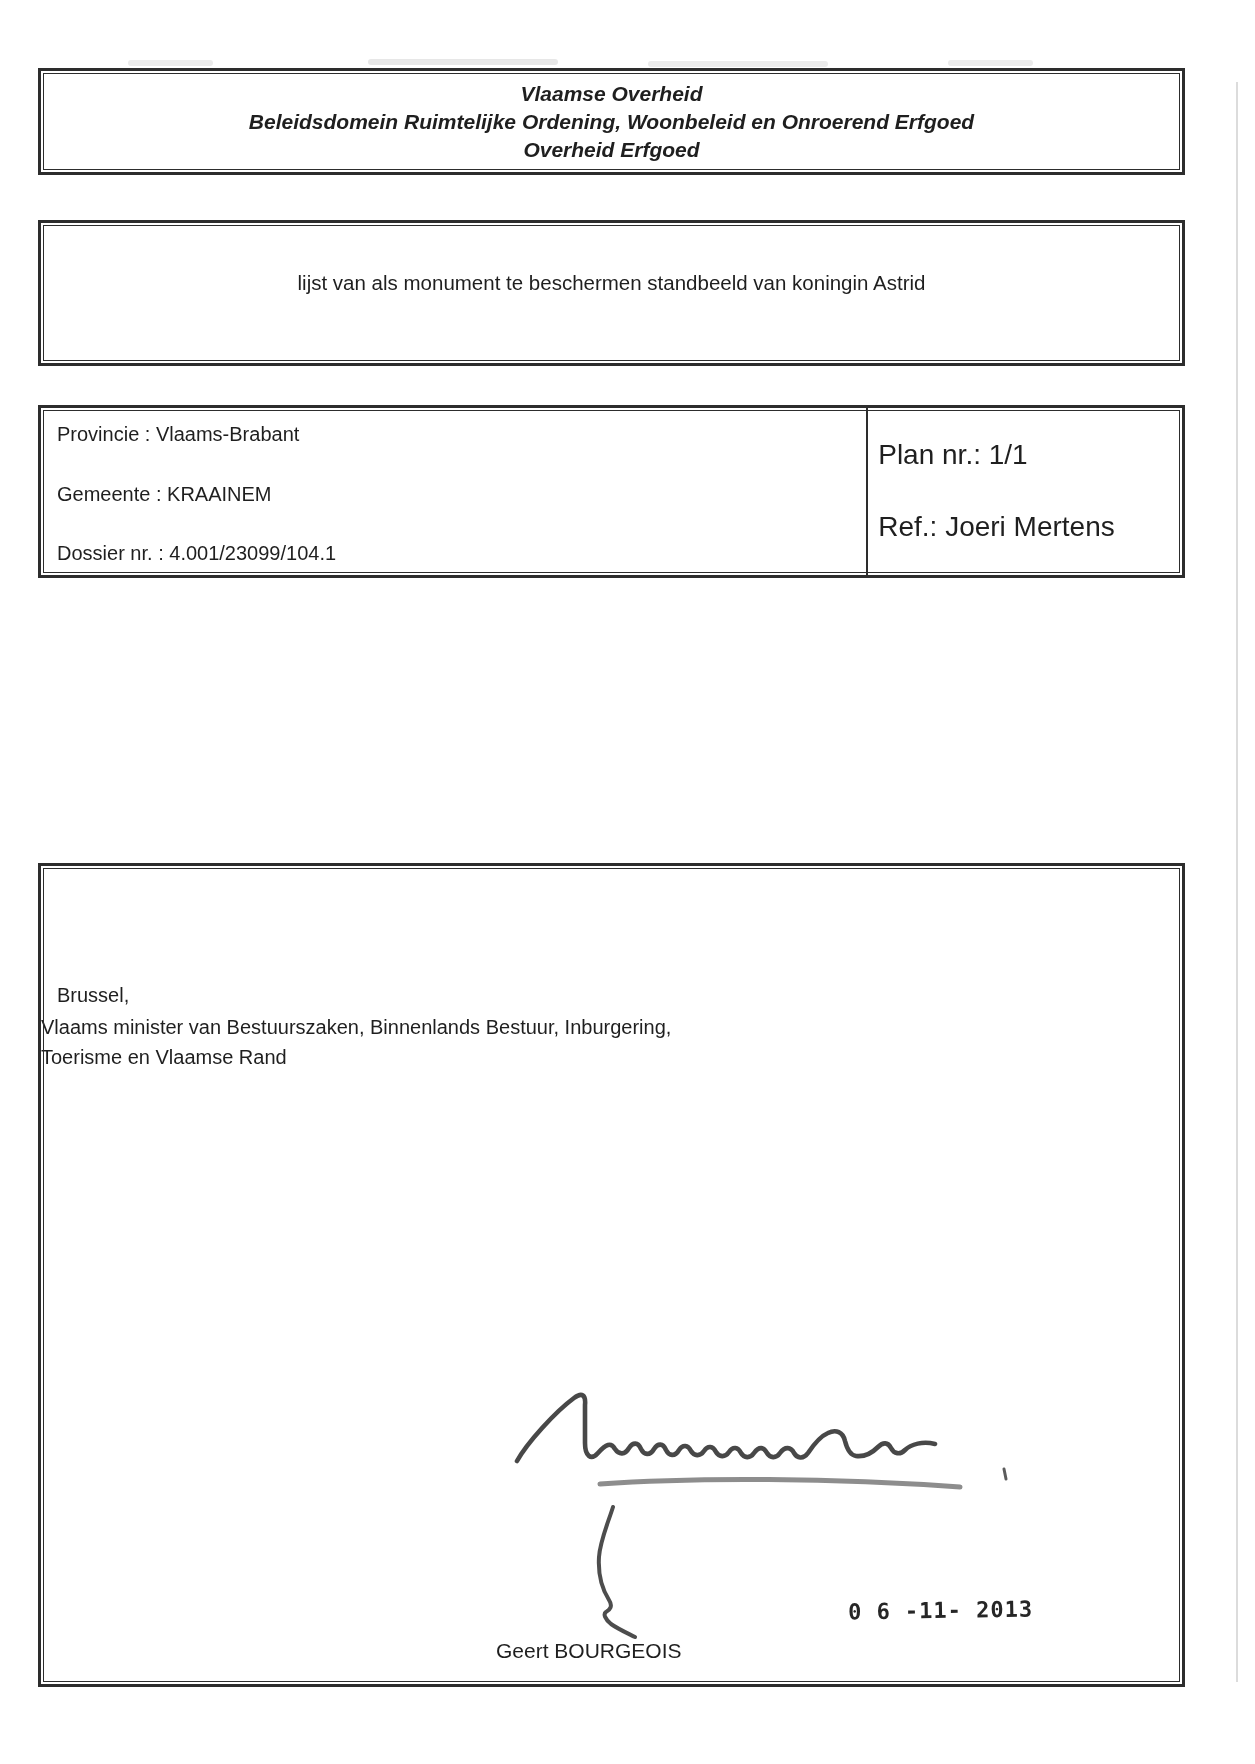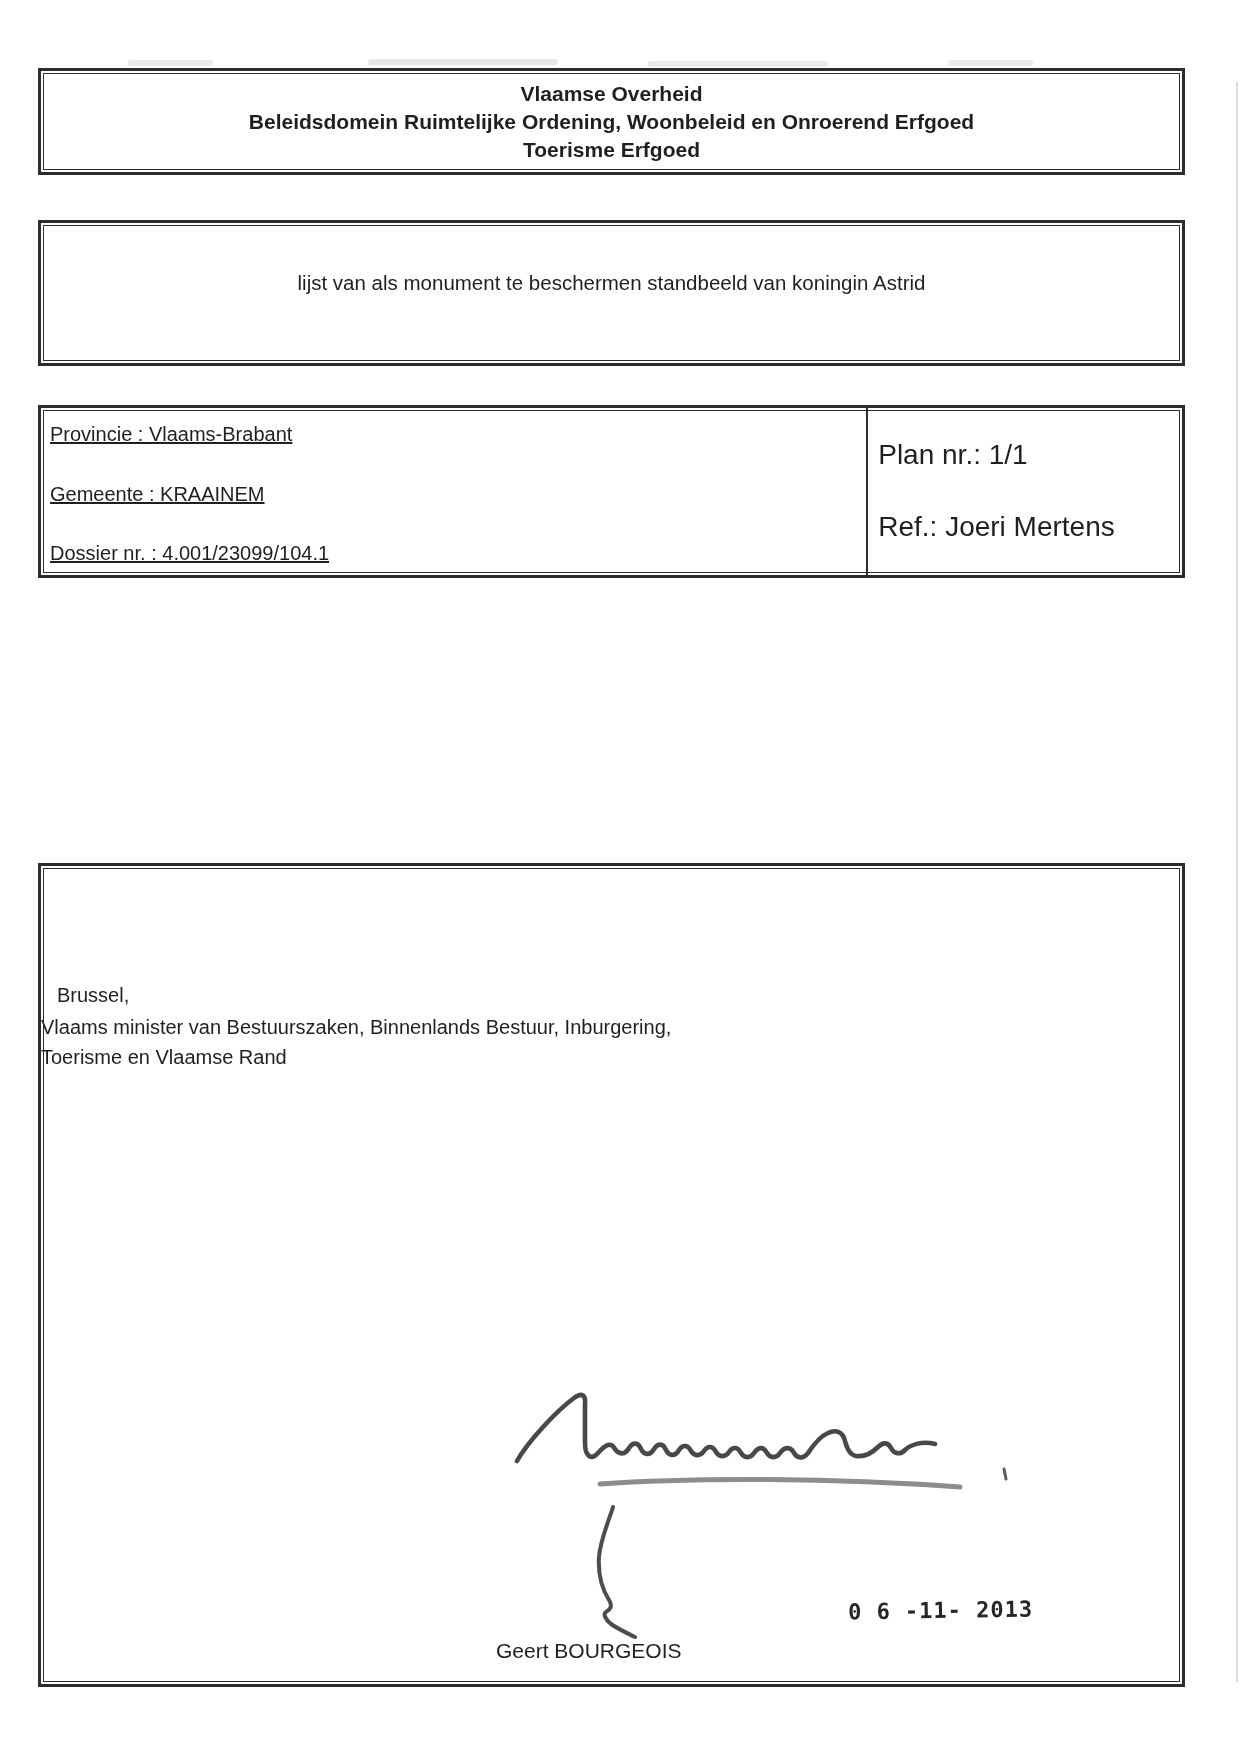--- a/index.html
+++ b/index.html
@@ -9,31 +9,31 @@
 
   
   .dbox{position:absolute;left:38px;width:1141px;background:#fff;
         border:3px solid #2d2d2d;}
   .dbox::after{content:"";position:absolute;inset:2px;border:1px solid #2d2d2d;pointer-events:none;}
   .dbox p{margin:0;}
 
   .center{text-align:center;}
   .b{font-weight:bold;}
 
-  .header-box{top:68px;height:101px;}
+  .header-box{top:68px;height:101px;font-style:italic;}
   .header-box .inner{padding-top:9px;font-size:21px;line-height:28px;}
 
   .title-box{top:220px;height:140px;}
   .title-box .inner{padding-top:46px;font-size:20.5px;line-height:28px;}
 
   .info-table{top:405px;height:167px;}
   .info-table .cols{display:flex;height:100%;}
   .info-table .col-left{width:72.5%;box-sizing:border-box;border-right:2px solid #2d2d2d;
         display:flex;flex-direction:column;justify-content:space-between;
-        padding:15px 0 10px 9px;font-size:20px;text-decoration:underline;}
+        padding:15px 0 10px 16px;font-size:20px;}
   .info-table .col-right{flex:1;box-sizing:border-box;padding:31px 0 0 10px;font-size:28px;}
   .info-table .col-right p + p{margin-top:40px;}
 
   .description-box{top:612px;height:212px;}
   .description-box .label{position:absolute;left:16px;top:28px;font-size:20px;}
   .description-box .l1{position:absolute;left:0;right:40px;top:72px;font-size:20px;text-align:center;}
   .description-box .l2{position:absolute;left:0;right:60px;top:146px;font-size:20px;text-align:center;}
 
   .signature-box{top:863px;height:818px;}
   .signature-box .intro{position:absolute;left:16px;top:26px;font-size:20px;}
@@ -64,21 +64,21 @@
   <div class="smudge sm1"></div>
   <div class="smudge sm2"></div>
   <div class="smudge sm3"></div>
   <div class="smudge sm4"></div>
   <div class="scan-edge"></div>
 
   <section class="dbox header-box">
     <div class="inner center">
       <p class="b">Vlaamse Overheid</p>
       <p class="b">Beleidsdomein Ruimtelijke Ordening, Woonbeleid en Onroerend Erfgoed</p>
-      <p class="b">Toerisme Erfgoed</p>
+      <p class="b">Overheid Erfgoed</p>
     </div>
   </section>
 
   <section class="dbox title-box">
     <div class="inner center">
       <p>lijst van als monument te beschermen standbeeld van koningin Astrid</p>
     </div>
   </section>
 
   <section class="dbox info-table">

